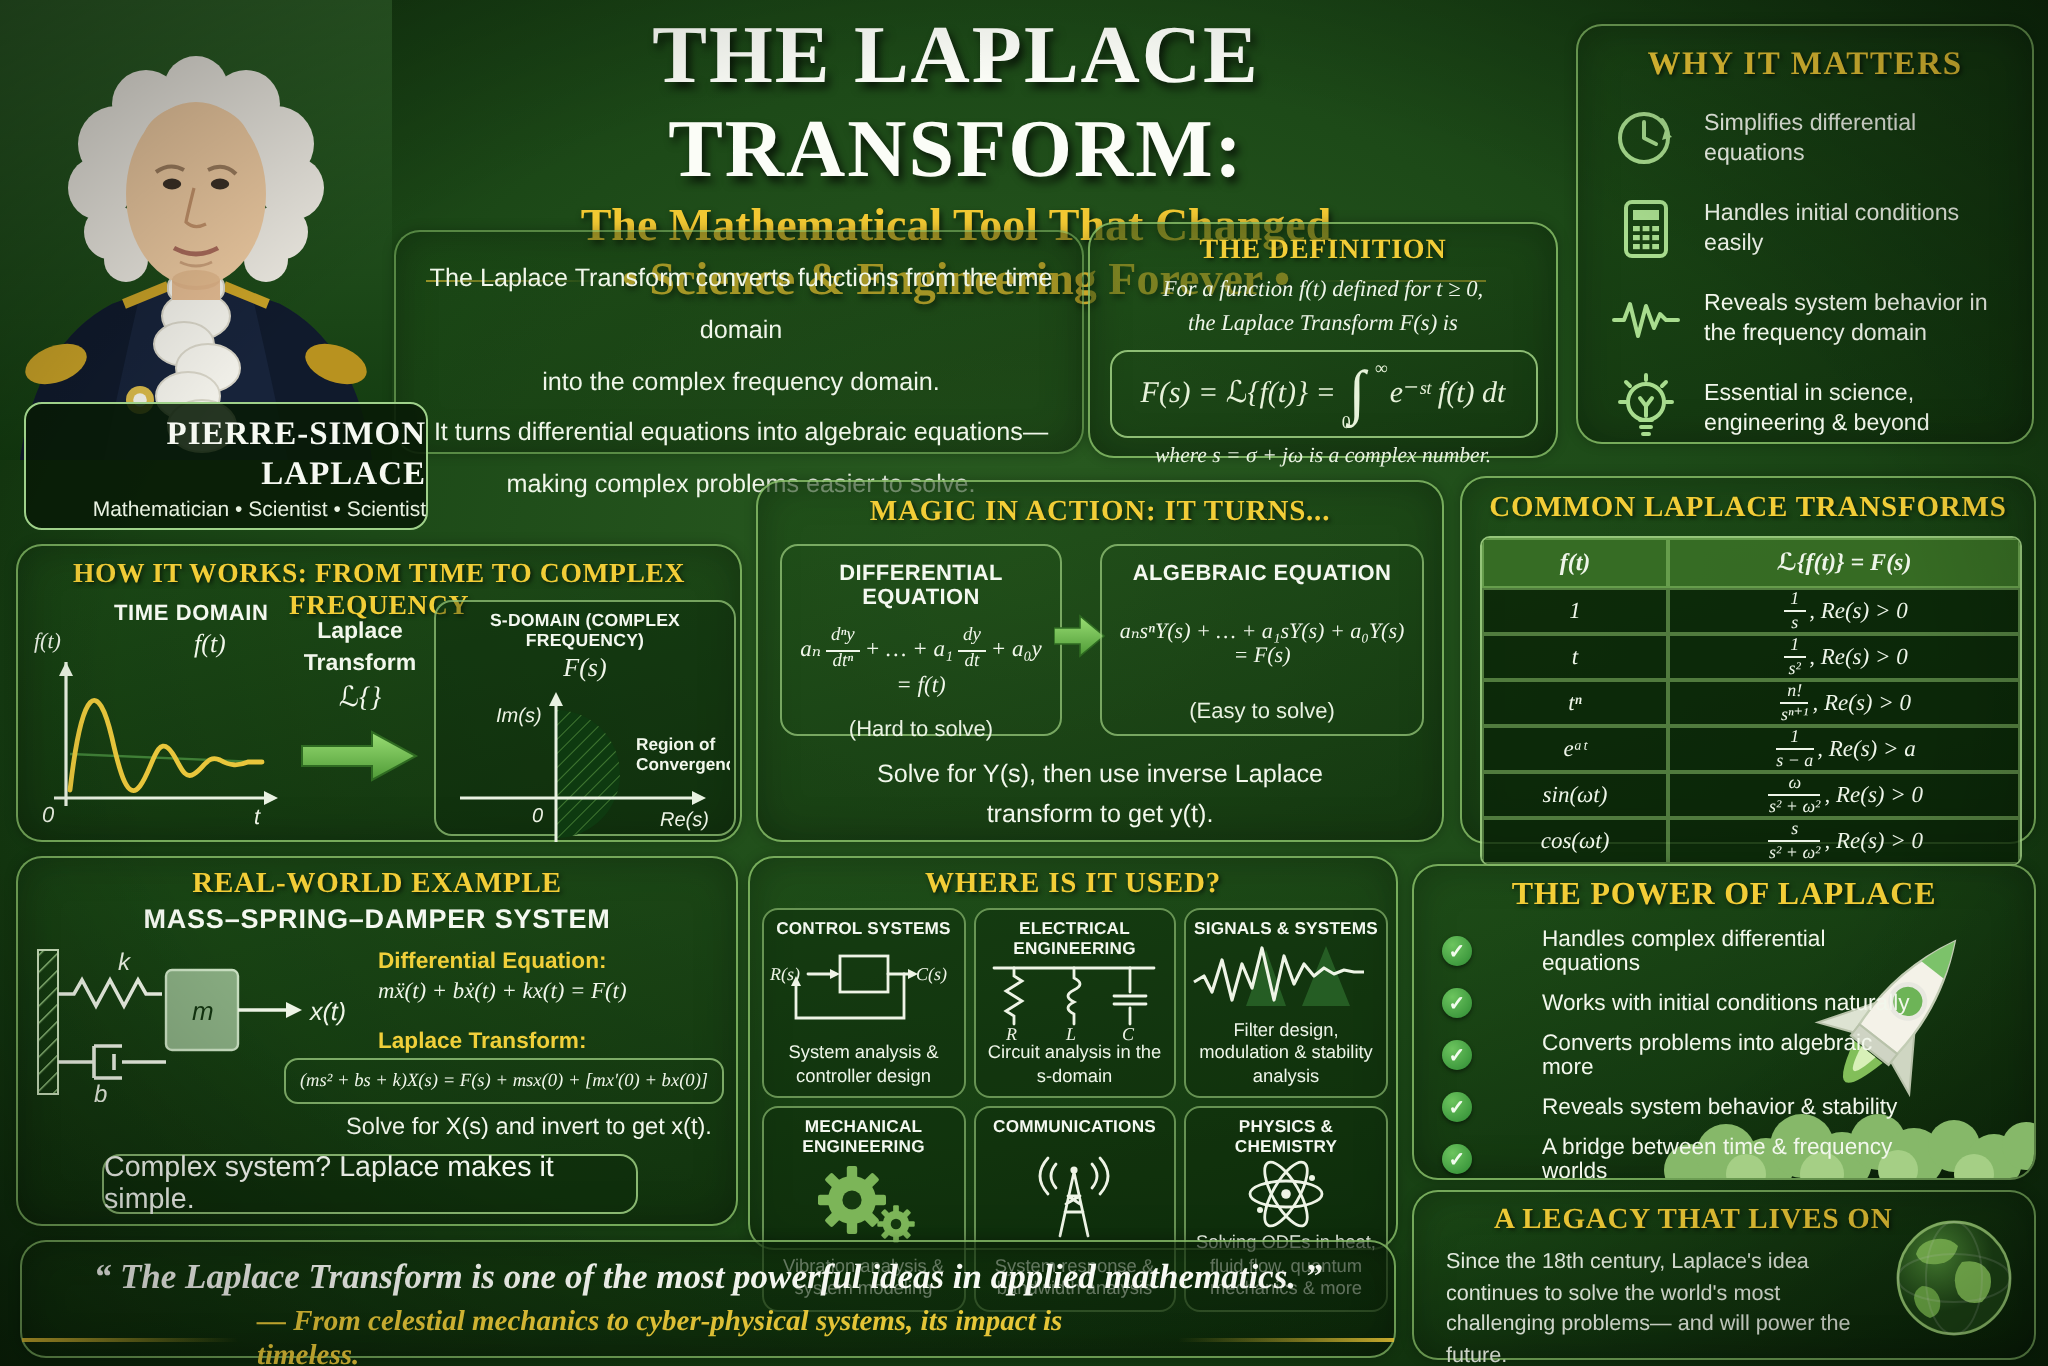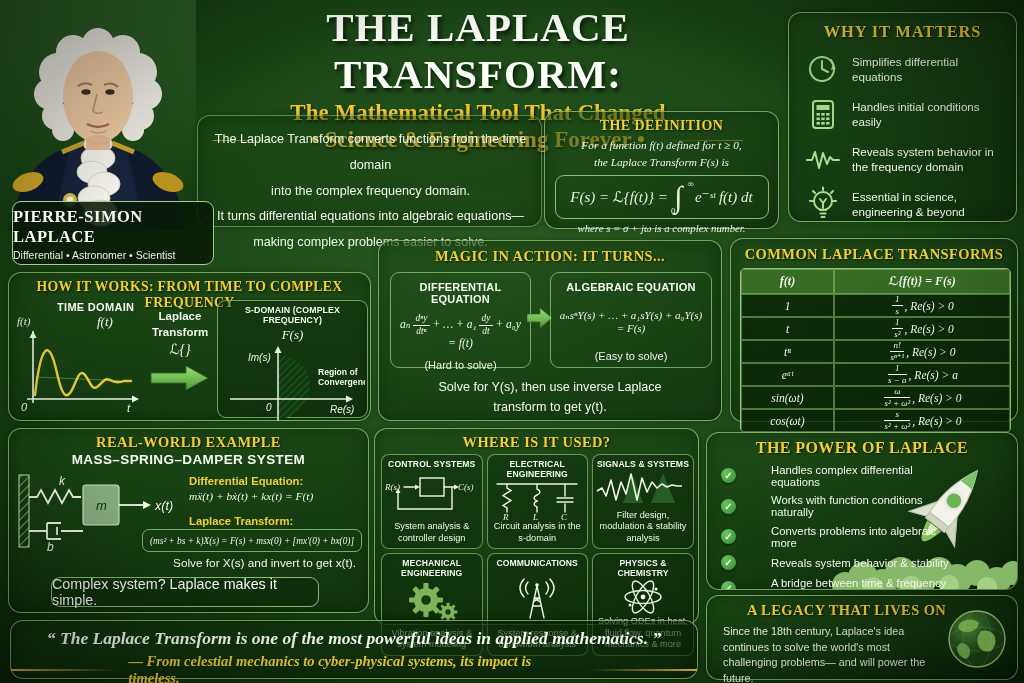--- a/index.html
+++ b/index.html
@@ -23,21 +23,21 @@
   
   #title-block{position:absolute;left:178px;top:4px;width:600px;text-align:center;}
   #main-title{font-family:"Liberation Serif","DejaVu Serif",serif;font-weight:bold;color:#fbfdf7;
     font-size:41px;line-height:1.15;letter-spacing:1px;text-shadow:2px 3px 4px rgba(0,0,0,.7);}
   #sub1{font-family:"Liberation Serif",serif;font-weight:bold;color:#f2c832;font-size:23px;margin-top:2px;text-shadow:1px 2px 3px rgba(0,0,0,.7);}
   #sub2row{display:flex;align-items:center;justify-content:center;gap:10px;margin-top:1px;}
   #sub2{font-family:"Liberation Serif",serif;font-weight:bold;color:#f2c832;font-size:23px;text-shadow:1px 2px 3px rgba(0,0,0,.7);}
 
   
   #nameplate{position:absolute;left:12px;top:201px;width:202px;height:64px;z-index:6;
-    background:rgba(8,26,6,.88);border:1.5px solid #9fd18a;border-radius:9px;text-align:left;padding-top:5px;box-sizing:border-box;}
+    background:rgba(8,26,6,.88);border:1.5px solid #9fd18a;border-radius:9px;text-align:right;padding-top:5px;box-sizing:border-box;}
   #np-name{font-family:"Liberation Serif",serif;font-weight:bold;color:#f6f9f2;font-size:16.5px;letter-spacing:.5px;}
   .np-years-row{display:flex;align-items:center;justify-content:center;gap:7px;margin-top:1px;}
   #np-years{color:#f2cd37;font-weight:bold;font-size:12.5px;font-family:"Liberation Serif",serif;}
   #np-roles{color:#e9f2e2;font-size:10.5px;margin-top:2px;}
 
   
   #intro-panel{left:197px;top:115px;width:345px;height:112px;border-color:rgba(150,205,115,.5);
     background:linear-gradient(165deg, rgba(26,70,20,.35), rgba(12,38,9,.35));}
   #intro-panel .txt{padding:11px 14px 0 16px;font-size:12.6px;line-height:2.05;color:#f0f6ea;text-align:center;}
 
@@ -197,21 +197,21 @@
     <ellipse cx="86" cy="92" rx="4.6" ry="2.7" fill="#3a3026"></ellipse>
     <ellipse cx="110" cy="92" rx="4.6" ry="2.7" fill="#3a3026"></ellipse>
     <path d="M97 94 q-3 12 -4 17 q4 4 10 1" stroke="#c09068" stroke-width="1.6" fill="none"></path>
     <path d="M87 124 q11 6 22 0" stroke="#a86a5a" stroke-width="2.4" fill="none"></path>
     <path d="M90 131 q8 4 16 0" stroke="#caa07a" stroke-width="1.4" fill="none"></path>
     <ellipse cx="98" cy="140" rx="12" ry="5" fill="#d9ab7e" opacity=".55"></ellipse>
   </svg>
 
   <div id="nameplate">
     <div id="np-name">PIERRE-SIMON LAPLACE</div>
-    <div id="np-roles">Differential  •  Astronomer  •  Scientist</div>
+    <div id="np-roles">Mathematician  •  Scientist  •  Scientist</div>
   </div>
 
   <div id="title-block">
     <div id="main-title">THE LAPLACE TRANSFORM:</div>
     <div id="sub1">The Mathematical Tool That Changed</div>
     <div id="sub2row">
       <div class="hline rev" style="width:88px"></div>
       <span id="sub2">• Science &amp; Engineering Forever •</span>
       <div class="hline" style="width:88px"></div>
     </div>
@@ -566,21 +566,21 @@
   </div>
 
   <div class="panel" id="power-panel">
     <div class="ytitle" id="pw-title">THE POWER OF LAPLACE</div>
     <div class="pw-item">
         <span class="chk">✓</span>
         <span class="label">Handles complex differential equations</span>
       </div>
     <div class="pw-item">
         <span class="chk">✓</span>
-        <span class="label">Works with function conditions naturally</span>
+        <span class="label">Works with initial conditions naturally</span>
       </div>
     <div class="pw-item">
         <span class="chk">✓</span>
         <span class="label">Converts problems into algebraic more</span>
       </div>
     <div class="pw-item">
         <span class="chk">✓</span>
         <span class="label">Reveals system behavior &amp; stability</span>
       </div>
     <div class="pw-item">

